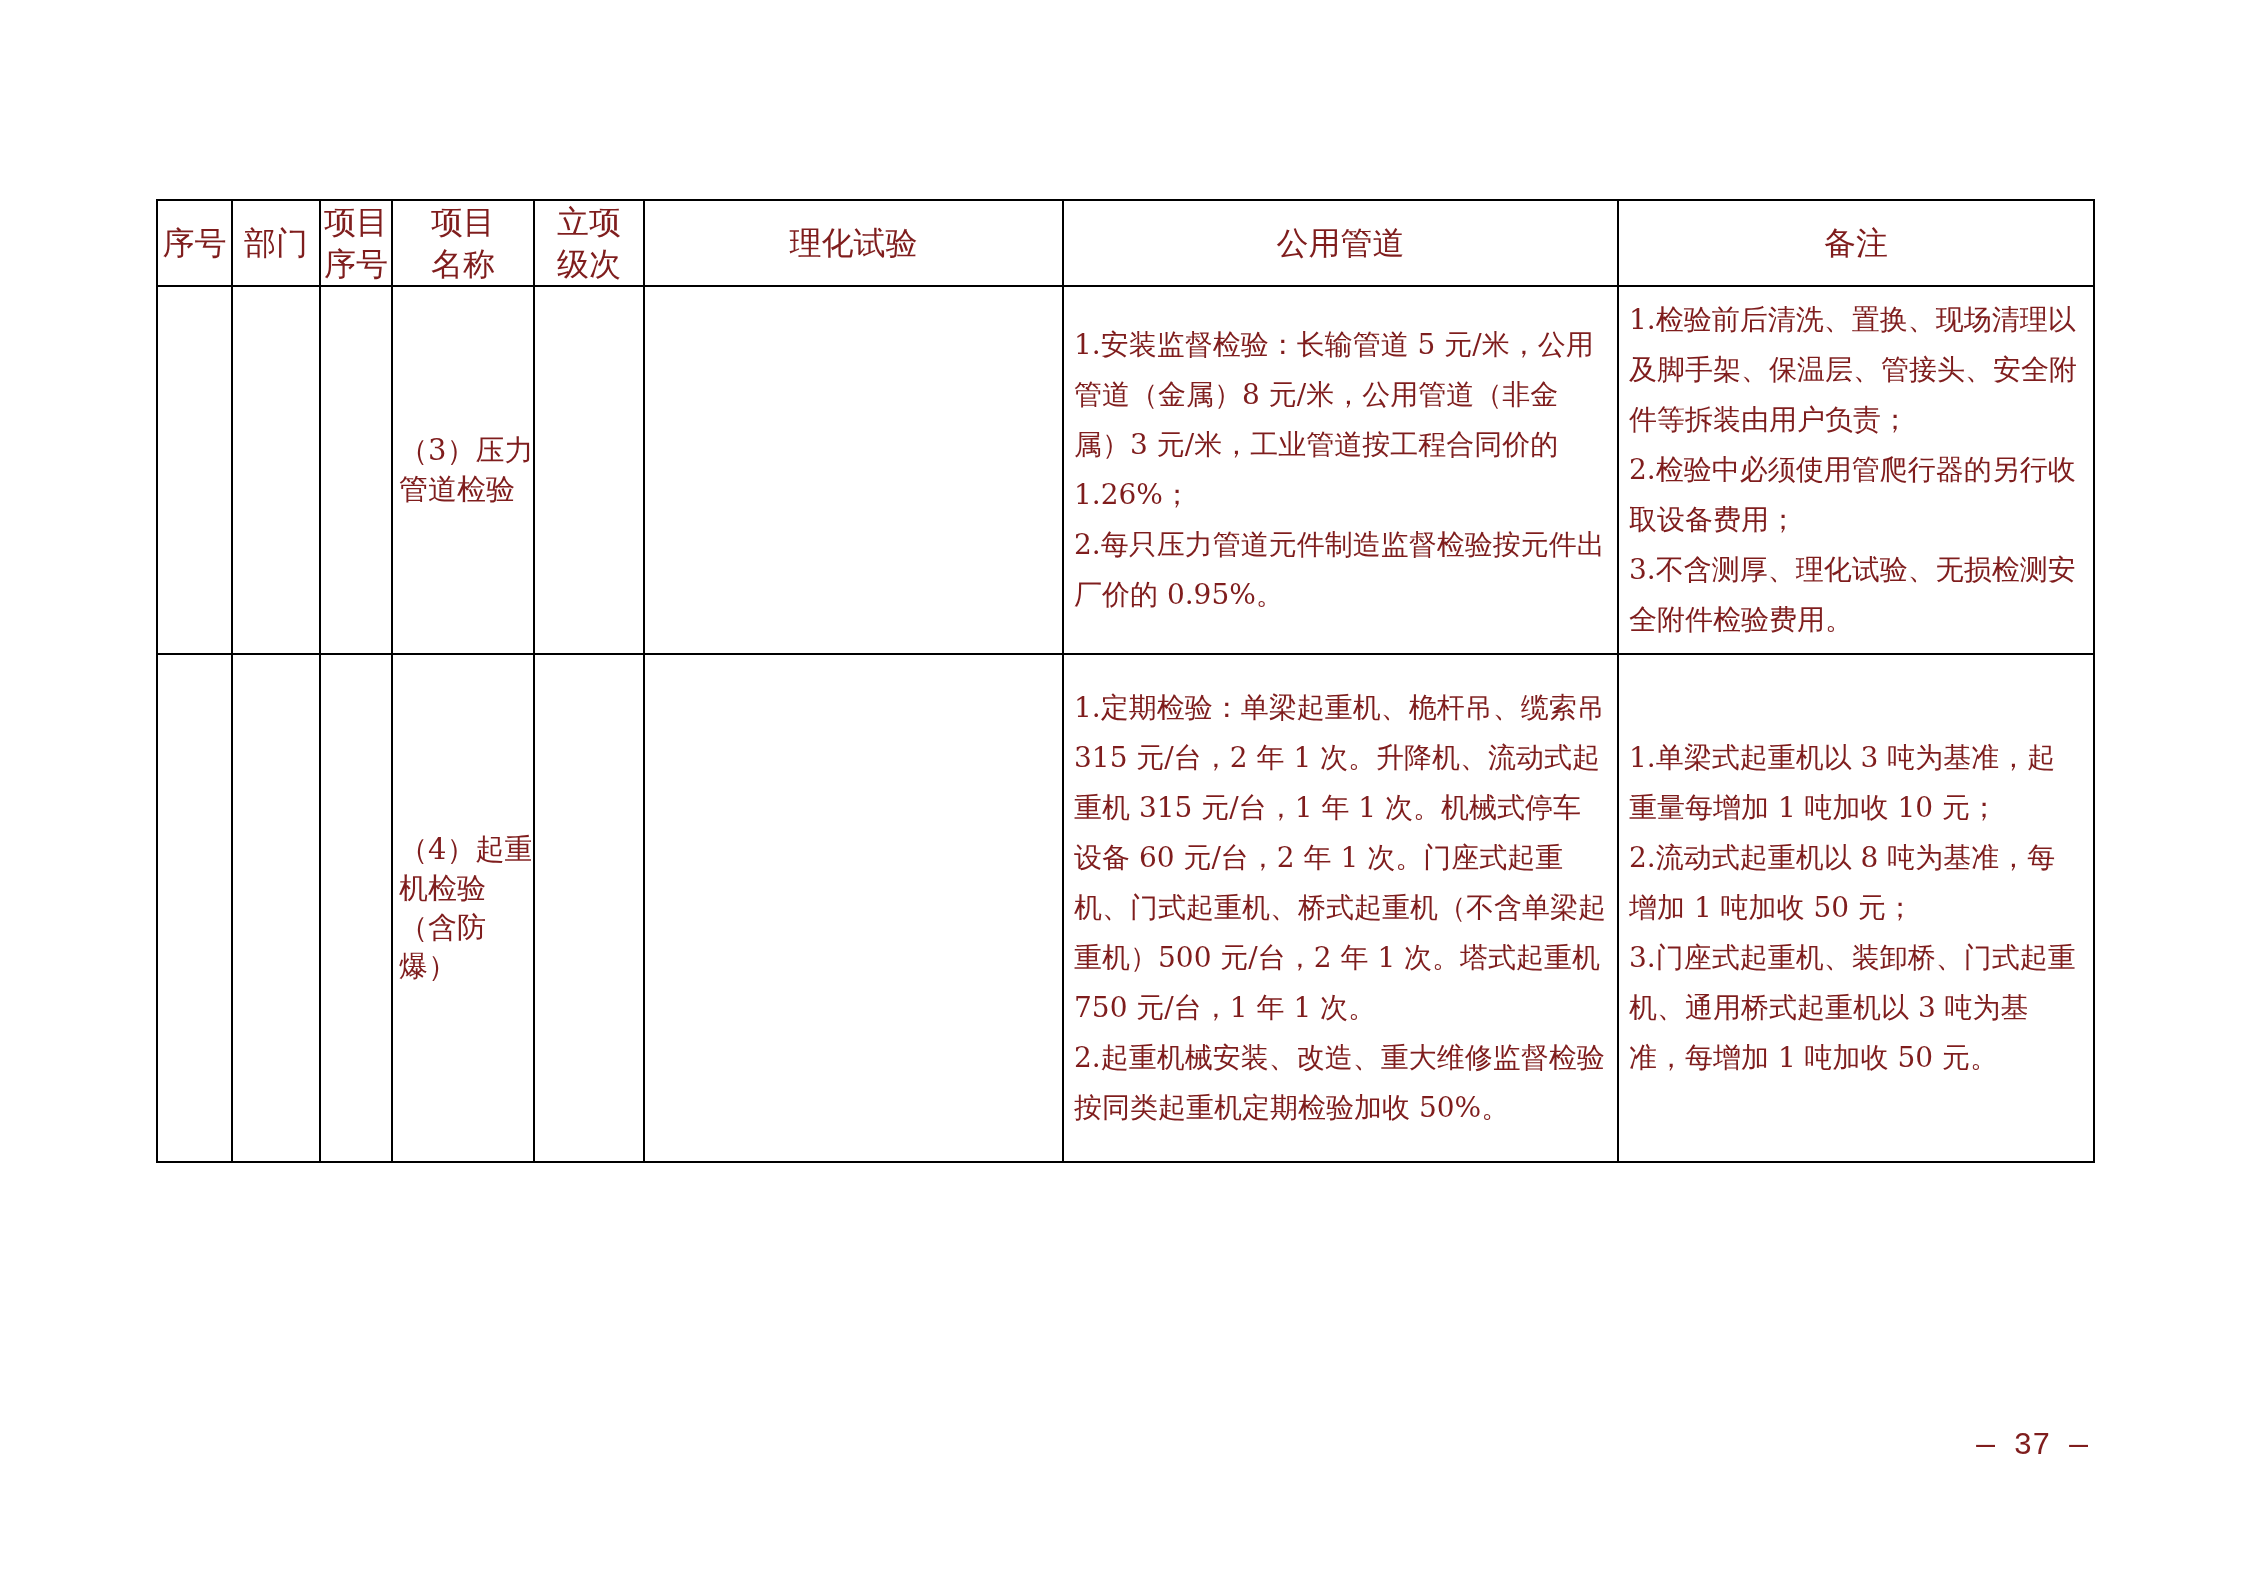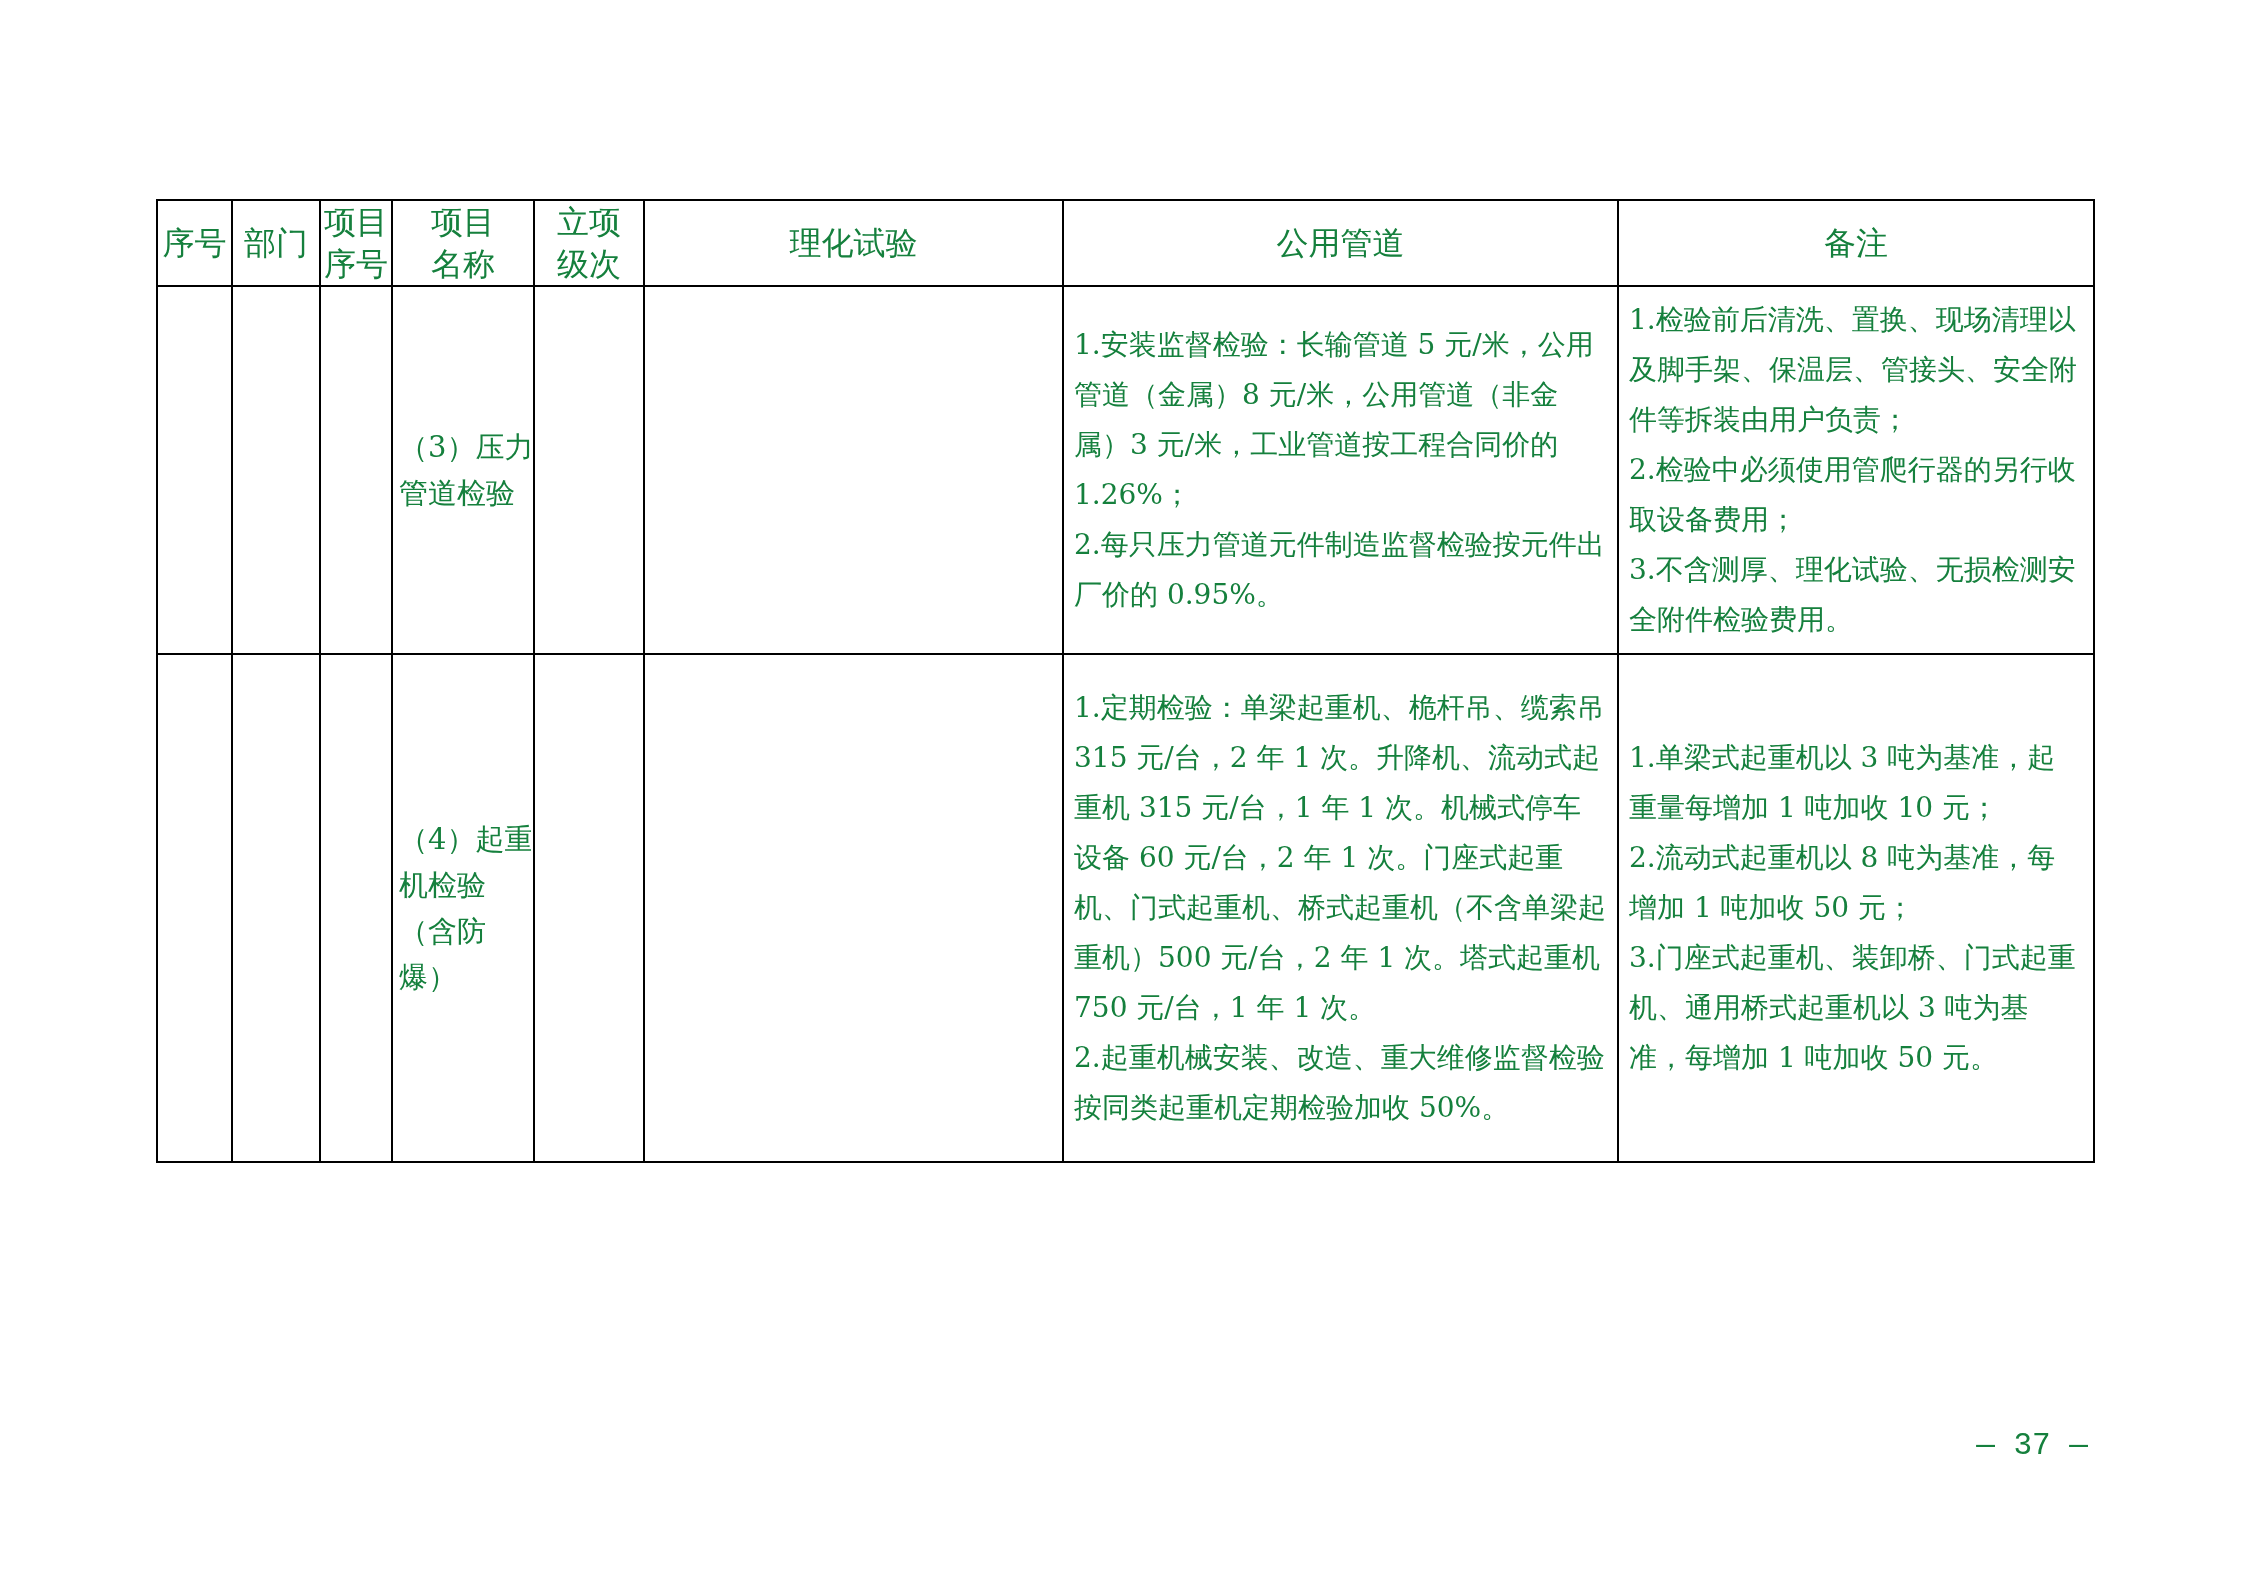--- a/index.html
+++ b/index.html
@@ -1,21 +1,21 @@
 <!DOCTYPE html>
 <html><head>
 <meta charset="utf-8">
 <style>
   html,body{margin:0;padding:0;background:#ffffff;}
   .page{
     position:relative;
     width:2246px;height:1588px;
     background:#ffffff;
     font-family:"DejaVu Serif","Liberation Serif",serif;
-    color:#15803d;
+    color:#7f1d1d;
     overflow:hidden;
   }
   table.fee-table{
     position:absolute;
     left:156px;top:199px;
     width:1937px;
     border-collapse:collapse;
     table-layout:fixed;
   }
   .fee-table th,.fee-table td{
@@ -35,21 +35,21 @@
   tr.hrow{height:86px;}
   tr.r0{height:367px;}
   tr.r1{height:508px;}
   tr.r2{height:192px;}
   td.name-cell{
     font-size:29px;
     padding:2px 2px 2px 6px;
   }
   td.name-cell .name-block{
     white-space:pre;
-    line-height:46px;
+    line-height:39px;
     overflow:hidden;
   }
   td.text-cell{
     font-size:28px;
     line-height:50px;
     text-align:left;
     padding:8px 10px;
     white-space:pre-wrap;
   }
   .page-number{

